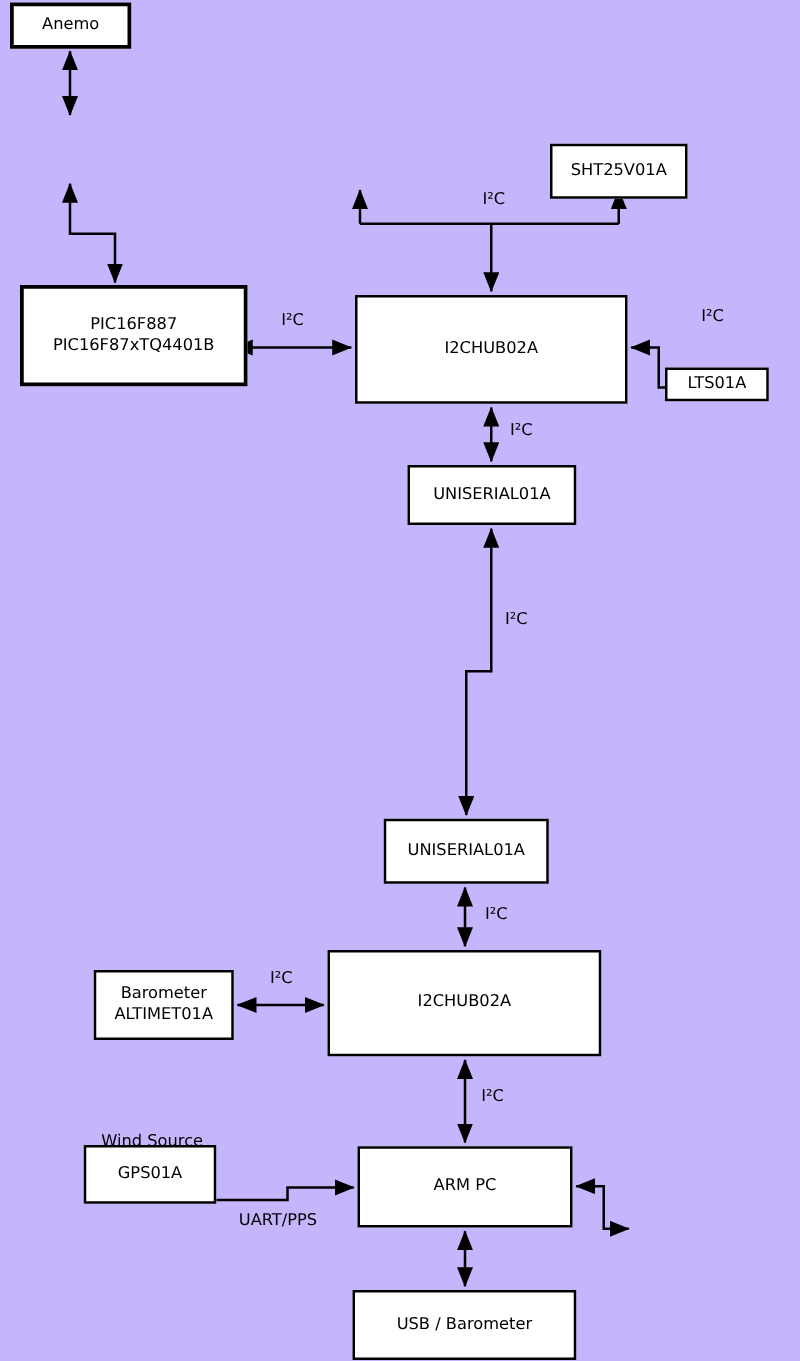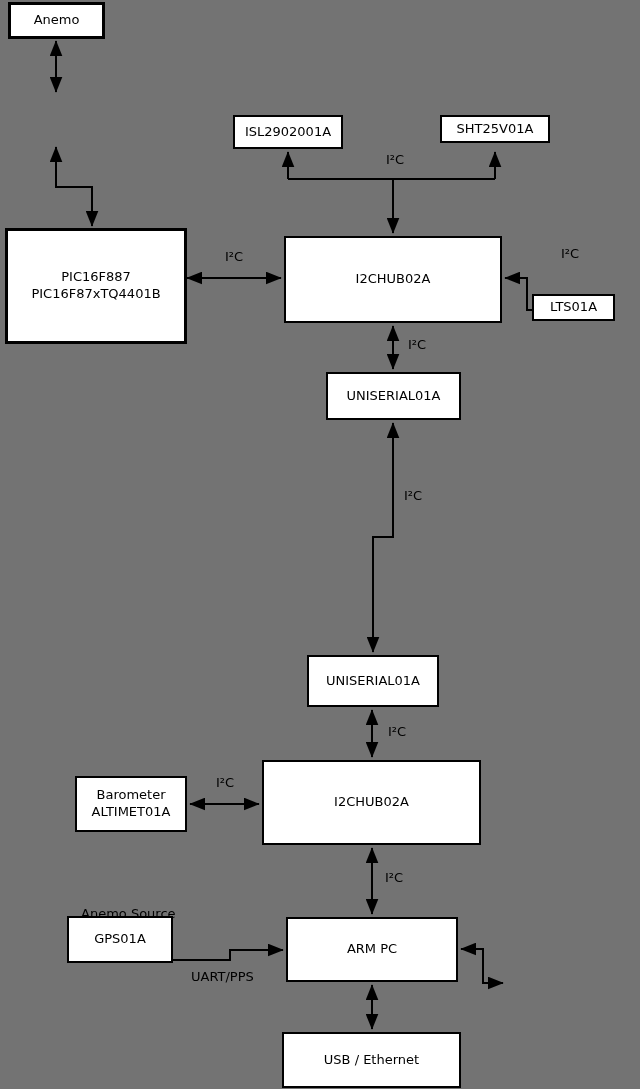--- a/index.html
+++ b/index.html
@@ -4,21 +4,21 @@
 <style>
   html, body {
     margin: 0;
     padding: 0;
     background: #ffffff;
   }
   #canvas {
     position: relative;
     width: 640px;
     height: 1089px;
-    background: #737373;
+    background: #c4b5fd;
     font-family: "DejaVu Sans", "Liberation Sans", sans-serif;
     color: #000000;
     overflow: hidden;
   }
   #wires {
     position: absolute;
     left: 0;
     top: 0;
   }
   #wires path {
@@ -77,60 +77,59 @@
     <path d="M190 804 H259" marker-start="url(#arrow)" marker-end="url(#arrow)"></path>
     <path d="M372 848 V914" marker-start="url(#arrow)" marker-end="url(#arrow)"></path>
     <path d="M173 960 H230 V950 H283" marker-end="url(#arrow)"></path>
     <path d="M461 949 H483 V983 H503" marker-start="url(#arrow)" marker-end="url(#arrow)"></path>
     <path d="M372 985 V1029" marker-start="url(#arrow)" marker-end="url(#arrow)"></path>
   </svg>
 
   <div class="node thick" style="left:8px; top:2px; width:97px; height:37px;">Anemo</div>
 
 
-  <div class="node thick" style="left:5px; top:228px; width:182px; height:116px;">PIC16F887
+  <div class="node thick" style="left:16px; top:228px; width:182px; height:81px;">PIC16F887
 PIC16F87xTQ4401B</div>
 
-  <div class="node" style="left:233px; top:115px; width:110px; height:34px;">ISL2902001A</div>
 
-  <div class="node" style="left:440px; top:115px; width:110px; height:28px;">SHT25V01A</div>
+  <div class="node" style="left:440px; top:115px; width:110px; height:44px;">SHT25V01A</div>
 
   <div class="node" style="left:284px; top:236px; width:218px; height:87px;">I2CHUB02A</div>
 
   <div class="node" style="left:532px; top:294px; width:83px; height:27px;">LTS01A</div>
 
   <div class="node" style="left:326px; top:372px; width:135px; height:48px;">UNISERIAL01A</div>
 
   <div class="node" style="left:307px; top:655px; width:132px; height:52px;">UNISERIAL01A</div>
 
   <div class="node" style="left:262px; top:760px; width:219px; height:85px;">I2CHUB02A</div>
 
   <div class="node" style="left:75px; top:776px; width:112px; height:56px;">Barometer
 ALTIMET01A</div>
 
   <div class="node" style="left:286px; top:917px; width:172px; height:65px;">ARM PC</div>
 
   <div class="node" style="left:67px; top:916px; width:106px; height:47px;">GPS01A</div>
 
 
-  <div class="node" style="left:282px; top:1032px; width:179px; height:56px;">USB / Ethernet</div>
+  <div class="node" style="left:282px; top:1032px; width:179px; height:56px;">USB / Barometer</div>
 
   <span class="edge-label" style="left:225px; top:250px;">I²C</span>
 
   <span class="edge-label" style="left:386px; top:153px;">I²C</span>
 
   <span class="edge-label" style="left:561px; top:247px;">I²C</span>
 
   <span class="edge-label" style="left:408px; top:338px;">I²C</span>
 
   <span class="edge-label" style="left:404px; top:489px;">I²C</span>
 
   <span class="edge-label" style="left:388px; top:725px;">I²C</span>
 
   <span class="edge-label" style="left:216px; top:776px;">I²C</span>
 
   <span class="edge-label" style="left:385px; top:871px;">I²C</span>
 
   <span class="edge-label" style="left:191px; top:970px;">UART/PPS</span>
 
-  <span class="edge-label" style="left:81px; top:907px;">Anemo Source</span>
+  <span class="edge-label" style="left:81px; top:907px;">Wind Source</span>
 
 </div>
 
 </body></html>

